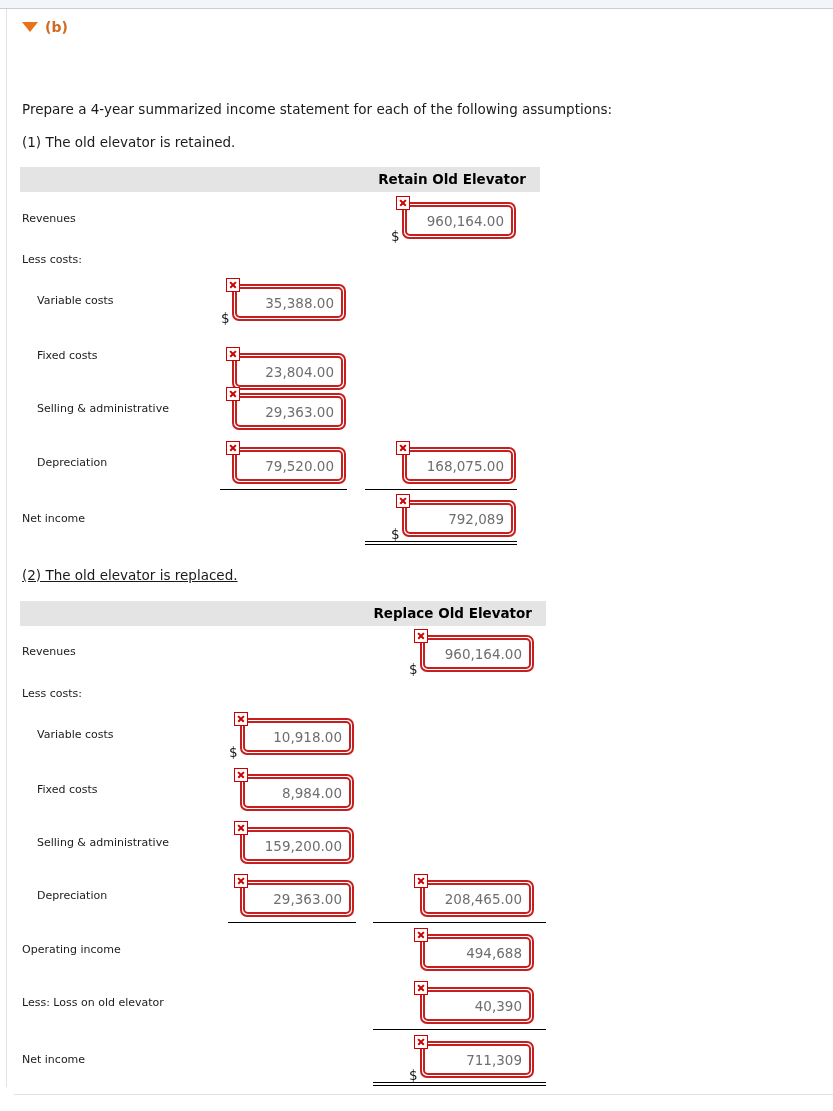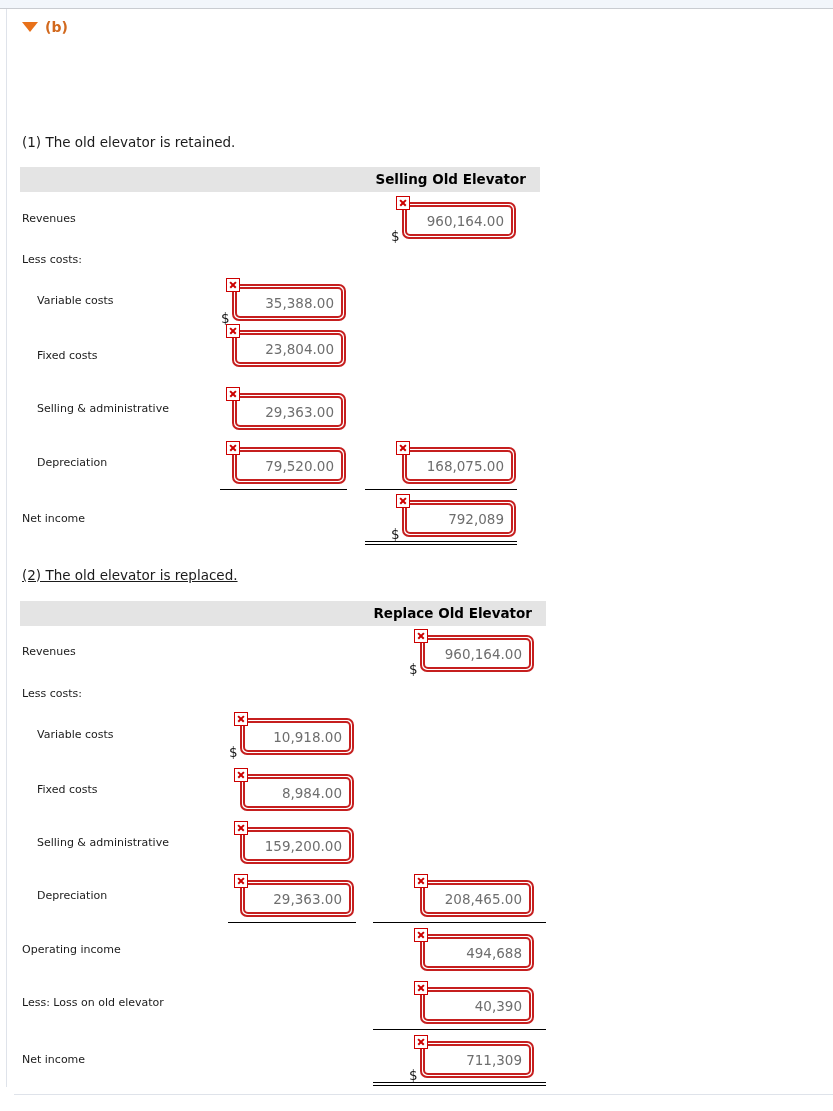--- a/index.html
+++ b/index.html
@@ -220,26 +220,27 @@
   <div class="left-rule"></div>
   <div class="bottom-rule"></div>
   <div class="bottom-strip"></div>
 
   <div class="part-header">
     <span class="tri-icon"></span>
     <span class="part-label">(b)</span>
   </div>
 
 
+  <div class="para p-instructions">Prepare a 4-year summarized income statement for each of the following assumptions:</div>
 
   <div class="para p-sub1">(1) The old elevator is retained.</div>
 
   <div class="stmt">
     <div class="stmt-head" style="left:20px; top:167px; width:520px;">
-      <span class="stmt-head-label">Selling Old Elevator</span>
+      <span class="stmt-head-label">Retain Old Elevator</span>
     </div>
 
     <div class="row-label" style="left:22px; top:212px;">Revenues</div>
     <div class="dollar" style="left:391px; top:228px;">$</div>
     <div class="field" style="left:402px; top:202px;">
       <div class="ring"></div>
       <div class="inner">960,164.00</div>
       <span class="badge"></span>
     </div>
 
@@ -247,21 +248,21 @@
 
     <div class="row-label" style="left:37px; top:294px;">Variable costs</div>
     <div class="dollar" style="left:221px; top:310px;">$</div>
     <div class="field" style="left:232px; top:284px;">
       <div class="ring"></div>
       <div class="inner">35,388.00</div>
       <span class="badge"></span>
     </div>
 
     <div class="row-label" style="left:37px; top:349px;">Fixed costs</div>
-    <div class="field" style="left:232px; top:330px;padding-left:22px;">
+    <div class="field" style="left:232px; top:353px;padding-left:22px;">
       <div class="ring"></div>
       <div class="inner">23,804.00</div>
       <span class="badge"></span>
     </div>
 
     <div class="row-label" style="left:37px; top:402px;">Selling &amp; administrative</div>
     <div class="field" style="left:232px; top:393px;">
       <div class="ring"></div>
       <div class="inner">29,363.00</div>
       <span class="badge"></span>

